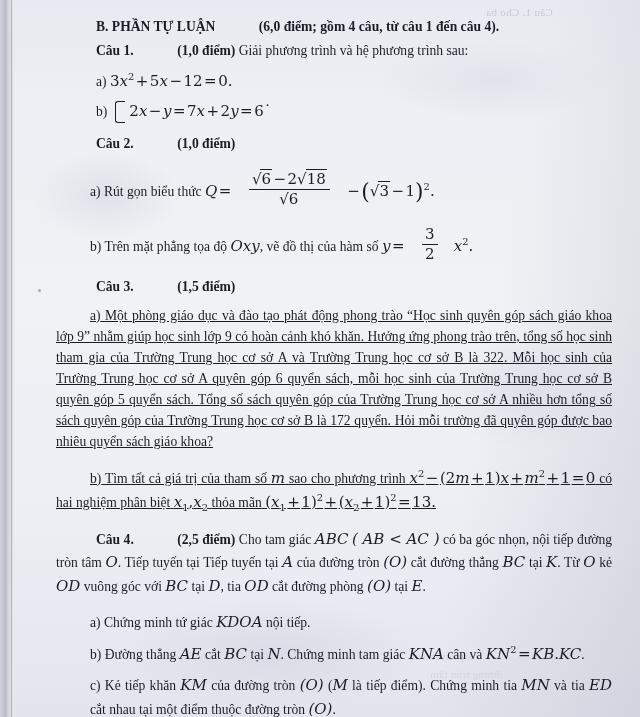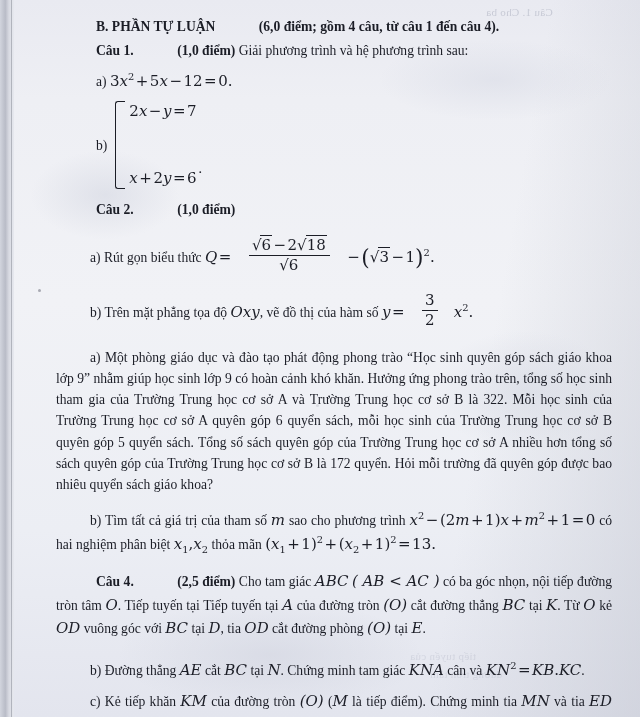--- a/index.html
+++ b/index.html
@@ -78,21 +78,21 @@
     font-size: 13.6px;
     line-height: 1.55;
     text-align: justify;
   }
   .line { margin: 0 0 3px 0; }
   .gap-sm { height: 5px; }
   .gap-md { height: 10px; }
   .gap-lg { height: 14px; }
 
   b, .bold { font-weight: bold; margin-left: 40px; }
-  .indent { text-indent: 34px; }
+  .indent { text-indent: 34px; text-decoration: underline; }
   .sub-item { padding-left: 40px; }
   .sub-item-wide { padding-left: 34px; }
 
   
   .math {
     font-family: "DejaVu Serif", "Liberation Serif", serif;
     font-style: italic;
     font-size: 15px;
     white-space: nowrap;
   }
@@ -137,21 +137,21 @@
     vertical-align: middle;
   }
   .system .brace {
     width: 9px;
     border-left: 1.2px solid #1b1d26;
     border-top: 1.2px solid #1b1d26;
     border-bottom: 1.2px solid #1b1d26;
     border-radius: 3px 0 0 3px;
     margin-right: 4px;
   }
-  .system .eqs { display: flex; flex-direction: column; justify-content: center; gap: 45px; }
+  .system .eqs { display: flex; justify-content: center; }
   .system .eqs > span { line-height: 1.42; }
 
   .row-inline { display: flex; align-items: center; }
   .row-inline .lbl { margin-right: 8px; }
 
   .paren-big { font-style: normal; font-size: 1.45em; vertical-align: -0.12em; }
 </style>
 </head>
 <body>
 
@@ -225,20 +225,23 @@
       <span>b)</span>
       <span>Trên mặt phẳng tọa độ</span>
       <span class="math">Oxy</span><span>, vẽ đồ thị của hàm số</span>
       <span class="math">
         y<span class="op">=</span><span class="frac"><span class="top num">3</span><span class="bot num">2</span></span>x<sup>2</sup><span class="up">.</span>
       </span>
     </p>
 
     <div class="gap-md"></div>
 
+    <p class="line">
+      <b>Câu 3.</b><span> </span><b>(1,5 điểm)</b>
+    </p>
 
     <div class="gap-sm"></div>
 
     <p class="line indent">
       <span>a)</span>
       <span>Một phòng giáo dục và đào tạo phát động phong trào “Học sinh quyên góp sách giáo khoa lớp 9” nhằm giúp học sinh lớp 9 có hoàn cảnh khó khăn. Hưởng ứng phong trào trên, tổng số học sinh tham gia của Trường Trung học cơ sở A và Trường Trung học cơ sở B là 322. Mỗi học sinh của Trường Trung học cơ sở A quyên góp 6 quyển sách, mỗi học sinh của Trường Trung học cơ sở B quyên góp 5 quyển sách. Tổng số sách quyên góp của Trường Trung học cơ sở A nhiều hơn tổng số sách quyên góp của Trường Trung học cơ sở B là 172 quyển. Hỏi mỗi trường đã quyên góp được bao nhiêu quyển sách giáo khoa?</span>
     </p>
 
     <div class="gap-md"></div>
 
@@ -280,20 +283,26 @@
       <span class="math">D</span><span>, tia</span>
       <span class="math">OD</span>
       <span>cắt đường phòng</span>
       <span class="math">(O)</span>
       <span>tại</span>
       <span class="math">E</span><span>.</span>
     </p>
 
     <div class="gap-md"></div>
 
+    <p class="line sub-item-wide">
+      <span>a)</span>
+      <span>Chứng minh tứ giác</span>
+      <span class="math">KDOA</span>
+      <span>nội tiếp.</span>
+    </p>
 
     <div class="gap-sm"></div>
 
     <p class="line sub-item-wide">
       <span>b)</span>
       <span>Đường thẳng</span>
       <span class="math">AE</span>
       <span>cắt</span>
       <span class="math">BC</span>
       <span>tại</span>

